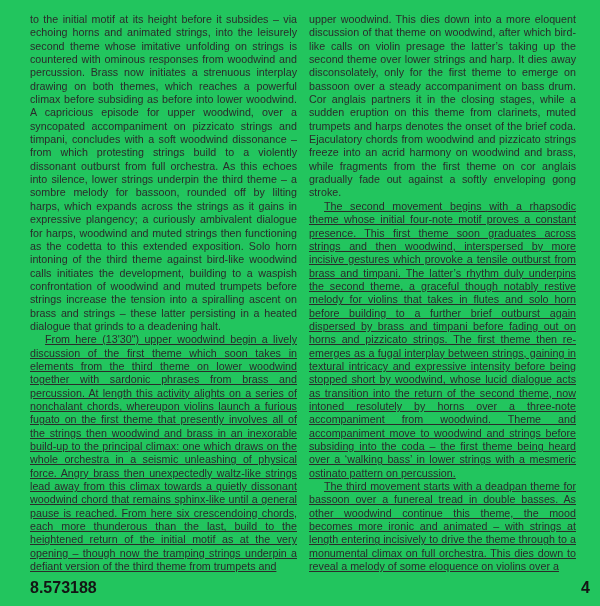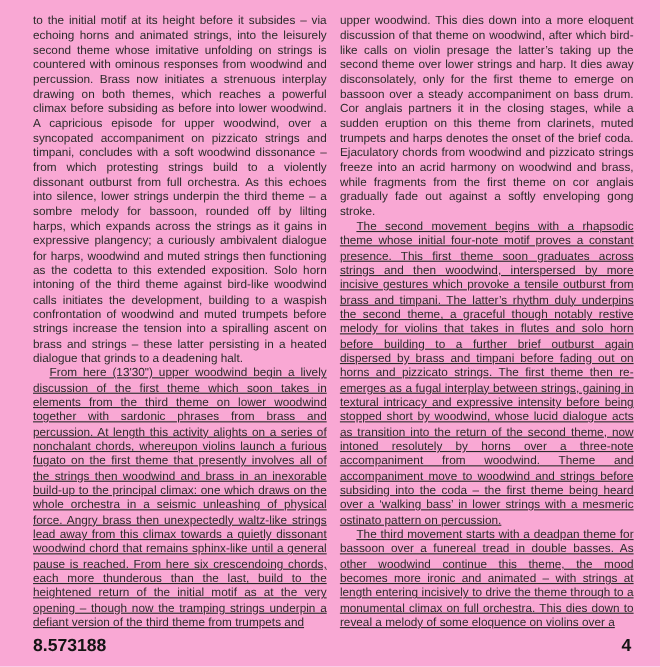--- a/index.html
+++ b/index.html
@@ -3,21 +3,21 @@
 <meta charset="utf-8">
 <style>
   html, body {
     margin: 0;
     padding: 0;
   }
   .page {
     position: relative;
     width: 600px;
     height: 606px;
-    background: #f9a8d4;
+    background: #22c55e;
     font-family: "Liberation Sans", sans-serif;
     color: #2b2b2b;
     overflow: hidden;
     box-sizing: border-box;
   }
   .columns {
     display: flex;
     gap: 12px;
     padding: 13px 25px 0 30px;
   }
@@ -34,21 +34,21 @@
     color: #2b2b2b;
     hyphens: none;
   }
   p.para.indent {
     text-indent: 15px;
     text-decoration: underline;
   }
   .footer {
     position: absolute;
     left: 30px;
-    right: 26px;
+    right: 10px;
     bottom: 9px;
     display: flex;
     justify-content: space-between;
     align-items: baseline;
     font-weight: bold;
     font-size: 16px;
     color: #141414;
   }
 </style>
 </head>

